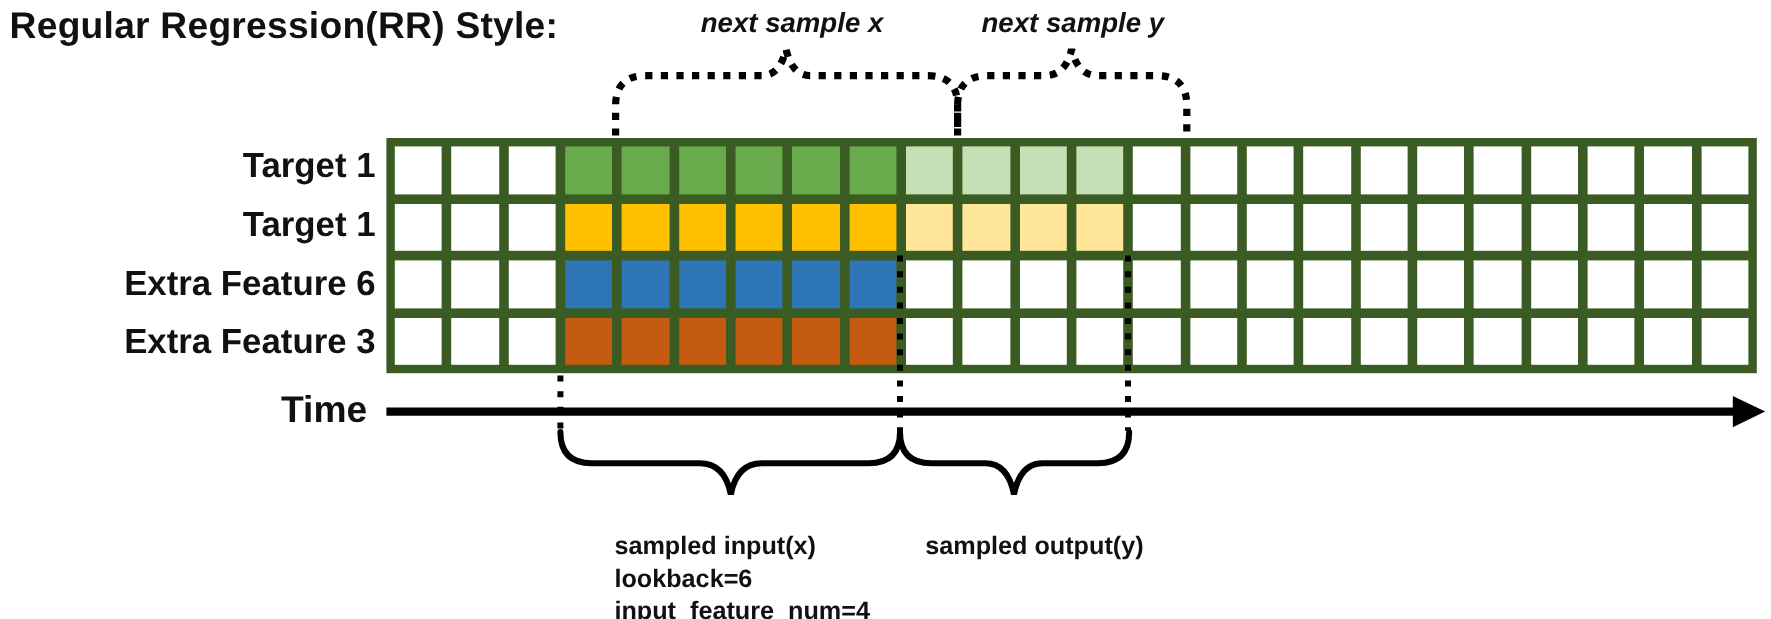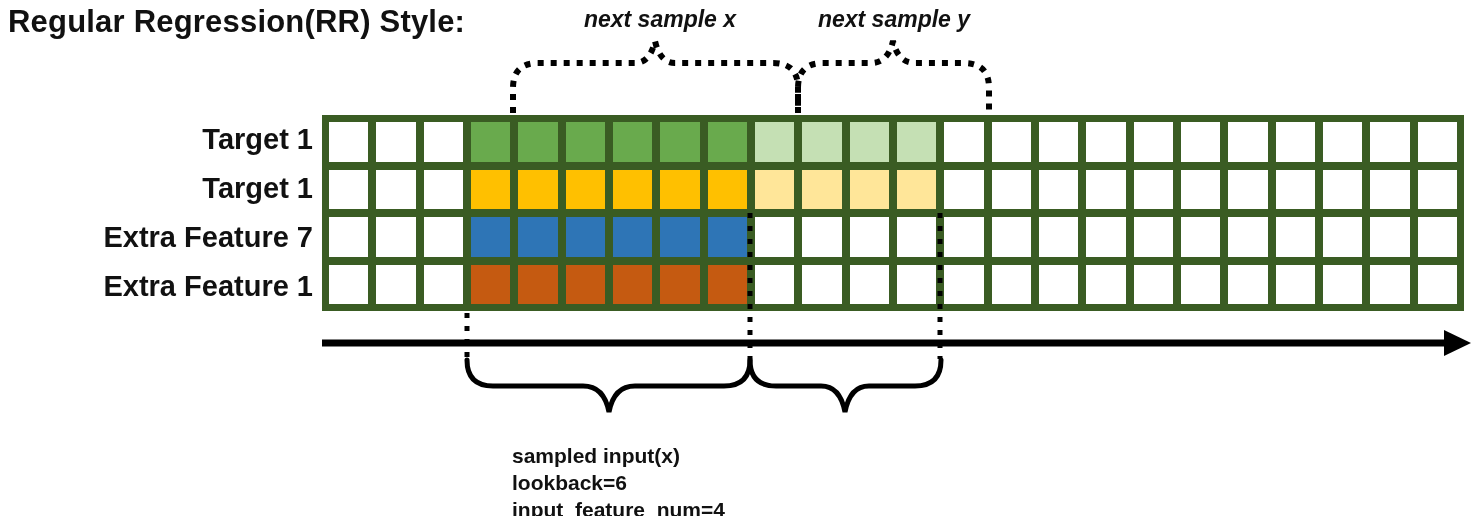--- a/index.html
+++ b/index.html
@@ -42,22 +42,22 @@
 
 <div class="stage">
 
   <div class="title">Regular Regression(RR) Style:</div>
 
   <div class="sample-label x">next sample x</div>
   <div class="sample-label y">next sample y</div>
 
   <div class="row-label" style="top:139px">Target 1</div>
   <div class="row-label" style="top:188px">Target 1</div>
-  <div class="row-label" style="top:237px">Extra Feature 7</div>
-  <div class="row-label" style="top:286px">Extra Feature 1</div>
+  <div class="row-label" style="top:237px">Extra Feature 6</div>
+  <div class="row-label" style="top:286px">Extra Feature 3</div>
 
   <div class="time-grid" style="background: rgb(58, 92, 35); grid-template-columns: repeat(24, 1fr);">
       <div class="cell" style="background: rgb(255, 255, 255);"></div>
       <div class="cell" style="background: rgb(255, 255, 255);"></div>
       <div class="cell" style="background: rgb(255, 255, 255);"></div>
       <div class="cell" style="background: rgb(105, 170, 77);"></div>
       <div class="cell" style="background: rgb(105, 170, 77);"></div>
       <div class="cell" style="background: rgb(105, 170, 77);"></div>
       <div class="cell" style="background: rgb(105, 170, 77);"></div>
       <div class="cell" style="background: rgb(105, 170, 77);"></div>
@@ -162,22 +162,24 @@
     <path d="M 940 213 L 940 359" fill="none" stroke="#000" stroke-width="5" stroke-dasharray="5 8"></path>
 
     <line x1="322" y1="343" x2="1448" y2="343" stroke="#000" stroke-width="7"></line>
     <polygon points="1444,330 1471,343 1444,356" fill="#000"></polygon>
 
     <path d="M 467 360 Q 467 386 493 386 L 583 386 Q 604 386 609 412 Q 614 386 635 386 L 724 386 Q 750 386 750 360" fill="none" stroke="#000" stroke-width="5" stroke-linecap="round"></path>
 
     <path d="M 750 360 Q 750 386 776 386 L 821 386 Q 840 386 845 412 Q 850 386 869 386 L 915 386 Q 941 386 941 360" fill="none" stroke="#000" stroke-width="5" stroke-linecap="round"></path>
   </svg>
 
+  <div class="time-label">Time</div>
 
   <div class="anno input">
     <div>sampled input(x)</div>
     <div>lookback=6</div>
     <div>input_feature_num=4</div>
   </div>
   <div class="anno output">
+    <div>sampled output(y)</div>
   </div>
 
 </div>
 
 </body></html>

